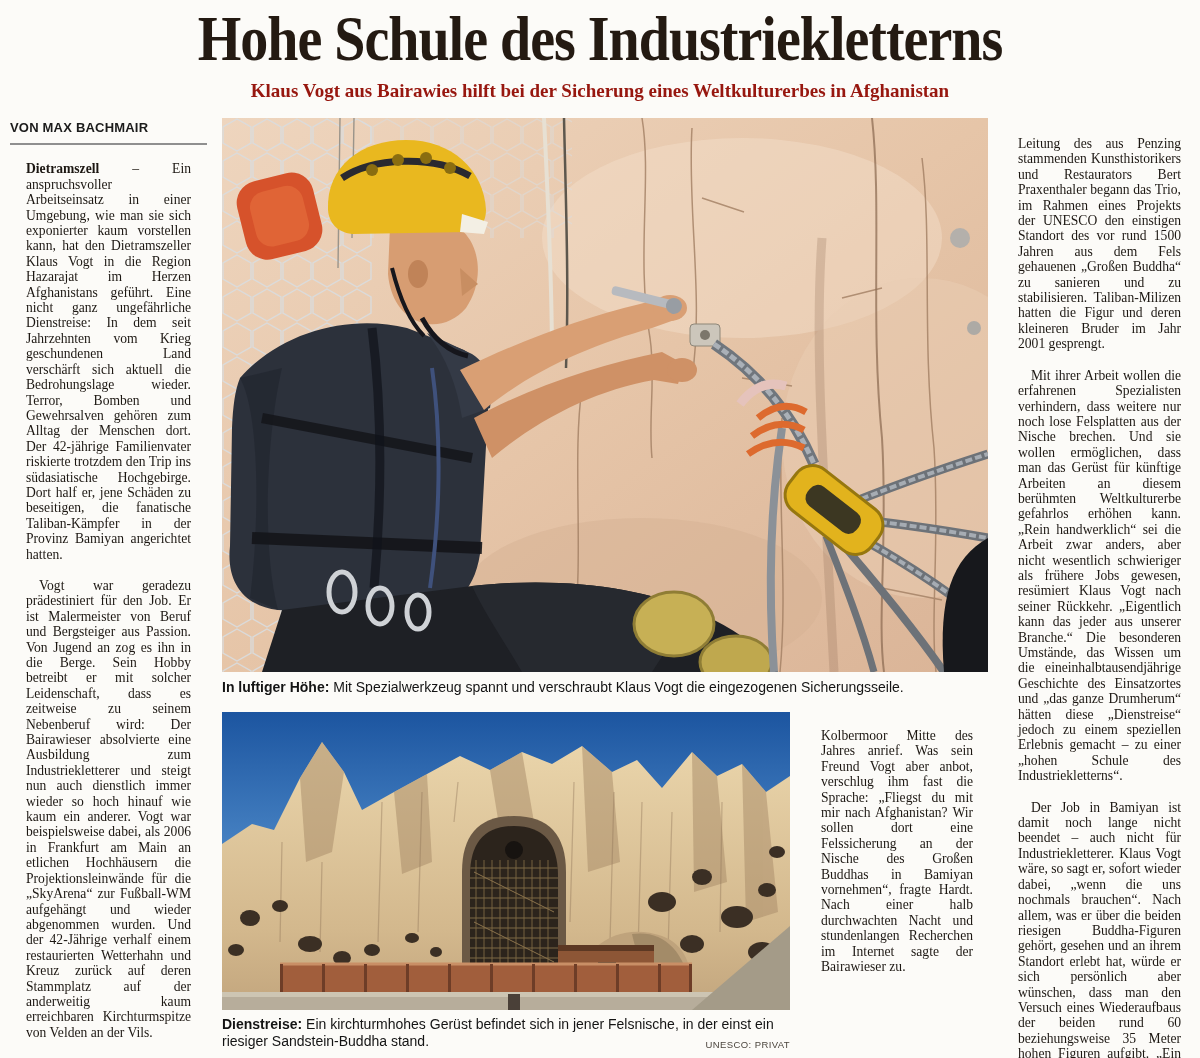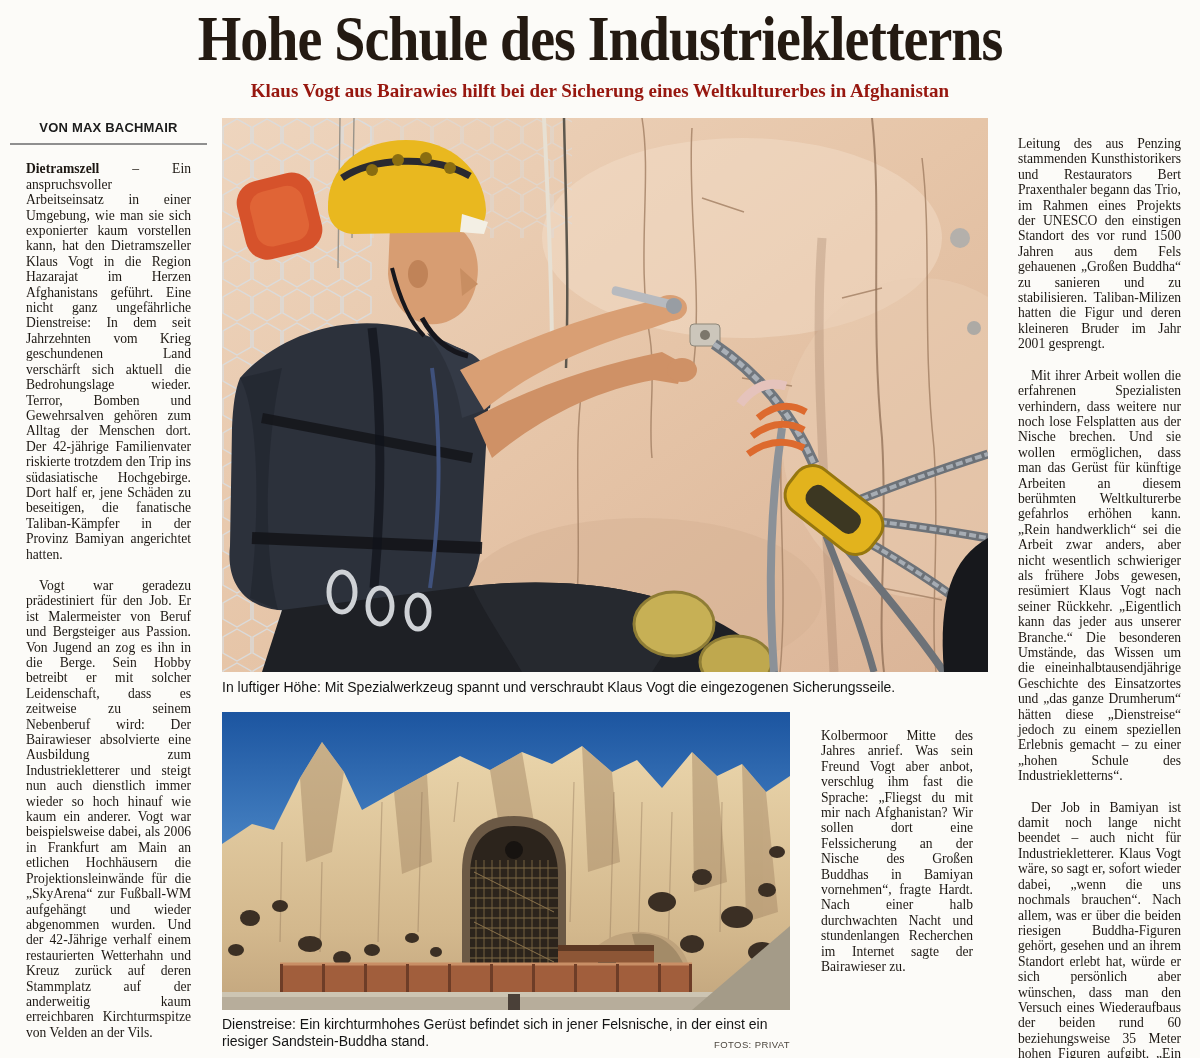--- a/index.html
+++ b/index.html
@@ -15,31 +15,31 @@
   .col{position:absolute;text-align:justify;font-size:13.6px;line-height:15.4px;
     hyphens:auto;-webkit-hyphens:auto;overflow:hidden;}
   .col p{margin:16px;}
   .col p.ind{text-indent:13px;}
   .lead{font-weight:bold;}
   .colL{left:10px;top:120px;width:197px;height:938px;}
   .colM{left:805px;top:712px;width:184px;height:346px;}
   .colR{left:1002px;top:120px;width:195px;height:938px;}
 
   .byline{font-family:"Liberation Sans",sans-serif;font-weight:bold;font-size:13px;letter-spacing:.2px;
-    color:#1b1b1b;border-bottom:2px solid #8f8f8f;padding-bottom:8px;margin-bottom:9px;text-align:center;}
+    color:#1b1b1b;border-bottom:2px solid #8f8f8f;padding-bottom:8px;margin-bottom:9px;text-align:left;}
 
   figure{margin:0;position:absolute;}
   .ph1{left:222px;top:118px;width:766px;height:554px;}
   .ph2{left:222px;top:712px;width:568px;height:298px;}
   figure svg{display:block;}
 
   .caption{position:absolute;font-family:"Liberation Sans",sans-serif;font-size:14px;line-height:17px;color:#141414;}
   .cap1{left:222px;top:679px;width:766px;}
   .cap2{left:222px;top:1016px;width:568px;height:40px;}
-  .caption b{font-weight:normal;}
+  .caption b{font-weight:bold;}
   .credit{position:absolute;right:0;bottom:3px;font-size:9.5px;letter-spacing:.4px;color:#4c463e;}
 </style>
 </head>
 <body>
 
 <article id="paper">
 
   <h1 class="headline">Hohe Schule des Industriekletterns</h1>
   <h2 class="subheadline">Klaus Vogt aus Bairawies hilft bei der Sicherung eines Weltkulturerbes in Afghanistan</h2>
 
@@ -249,21 +249,21 @@
       </g>
       <rect x="0" y="280" width="568" height="18" fill="#b7ad9b"></rect>
       <rect x="0" y="280" width="568" height="5" fill="#cdc5b3"></rect>
       <path d="M470,298 L568,214 L568,298 Z" fill="#a49b88"></path>
       <rect x="286" y="282" width="12" height="16" fill="#4a4038"></rect>
     </svg>
   </figure>
 
   <div class="caption cap2">
     <b>Dienstreise:</b><span> Ein kirchturmhohes Gerüst befindet sich in jener Felsnische, in der einst ein riesiger Sandstein-Buddha stand.</span>
-    <span class="credit">FOTOS: PRIVAT</span>
+    <span class="credit">UNESCO: PRIVAT</span>
   </div>
 
   <div class="col colM">
     <p>Kolbermoor Mitte des Jahres anrief. Was sein Freund Vogt aber anbot, verschlug ihm fast die Sprache: „Fliegst du mit mir nach Afghanistan? Wir sollen dort eine Felssicherung an der Nische des Großen Buddhas in Bamiyan vornehmen“, fragte Hardt. Nach einer halb durchwachten Nacht und stundenlangen Recherchen im Internet sagte der Bairawieser zu.</p>
   </div>
 
   <div class="col colR">
     <p>Leitung des aus Penzing stammenden Kunsthistorikers und Restaurators Bert Praxenthaler begann das Trio, im Rahmen eines Projekts der UNESCO den einstigen Standort des vor rund 1500 Jahren aus dem Fels gehauenen „Großen Buddha“ zu sanieren und zu stabilisieren. Taliban-Milizen hatten die Figur und deren kleineren Bruder im Jahr 2001 gesprengt.</p>
     <p class="ind">Mit ihrer Arbeit wollen die erfahrenen Spezialisten verhindern, dass weitere nur noch lose Felsplatten aus der Nische brechen. Und sie wollen ermöglichen, dass man das Gerüst für künftige Arbeiten an diesem berühmten Weltkulturerbe gefahrlos erhöhen kann. „Rein handwerklich“ sei die Arbeit zwar anders, aber nicht wesentlich schwieriger als frühere Jobs gewesen, resümiert Klaus Vogt nach seiner Rückkehr. „Eigentlich kann das jeder aus unserer Branche.“ Die besonderen Umstände, das Wissen um die eineinhalbtausendjährige Geschichte des Einsatzortes und „das ganze Drumherum“ hätten diese „Dienstreise“ jedoch zu einem speziellen Erlebnis gemacht – zu einer „hohen Schule des Industriekletterns“.</p>
     <p class="ind">Der Job in Bamiyan ist damit noch lange nicht beendet – auch nicht für Industriekletterer. Klaus Vogt wäre, so sagt er, sofort wieder dabei, „wenn die uns nochmals brauchen“. Nach allem, was er über die beiden riesigen Buddha-Figuren gehört, gesehen und an ihrem Standort erlebt hat, würde er sich persönlich aber wünschen, dass man den Versuch eines Wiederaufbaus der beiden rund 60 beziehungsweise 35 Meter hohen Figuren aufgibt. „Ein Mahnmal“ scheint Vogt „viel logischer“ zu sein: die sanierten, nackten Nischen und darunter, im Tal, kleinere Modelle der ursprünglichen Statuen.</p>

